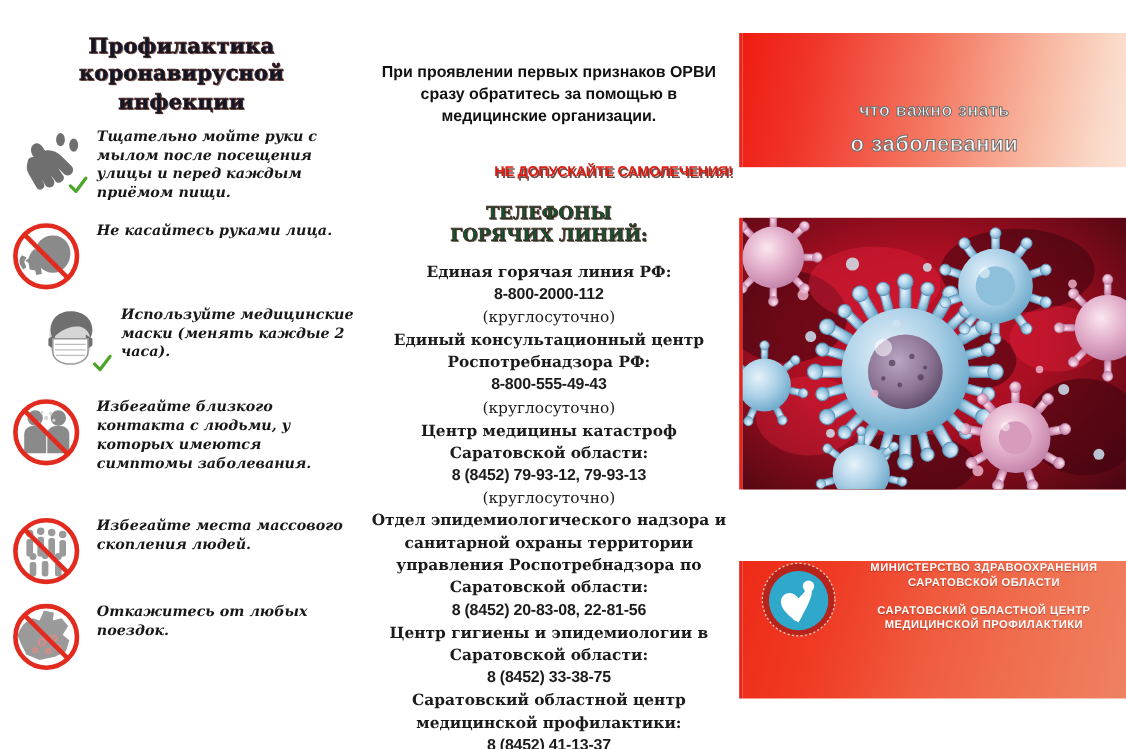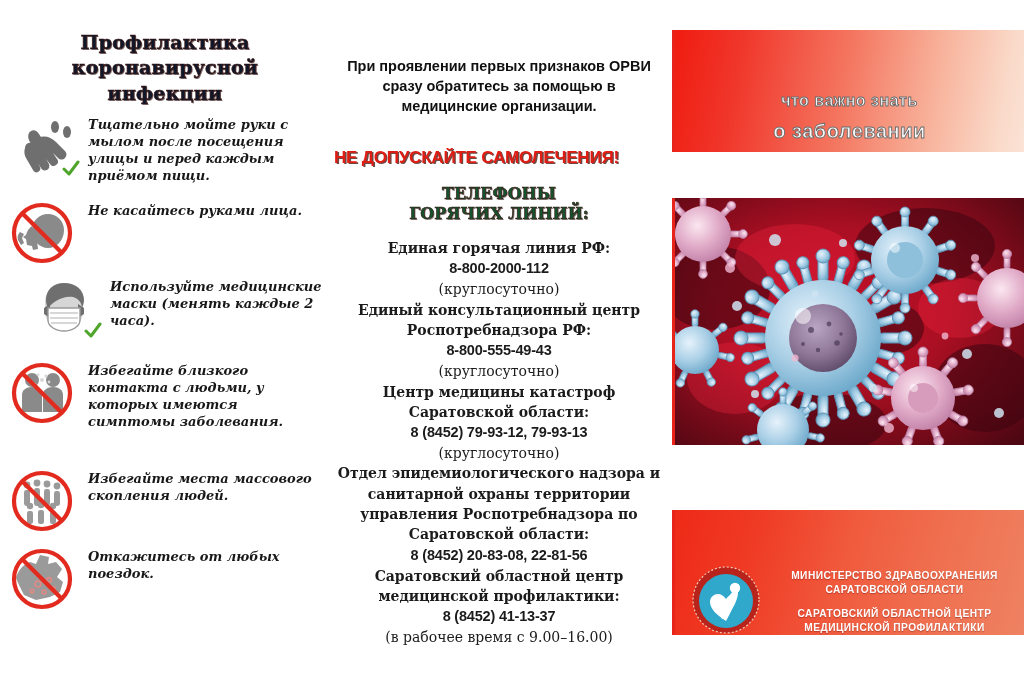--- a/index.html
+++ b/index.html
@@ -44,23 +44,23 @@
   }
 
   
   .col-mid{position:absolute;left:334px;top:0;width:330px;height:657px;margin-top:20px;}
   .mid-lead{
     position:absolute;left:0;top:36px;width:330px;text-align:center;
     font-family:"Liberation Sans", sans-serif;
     font-weight:bold;font-size:14.5px;line-height:1.38;color:#111;
   }
   .mid-warn{
-    position:absolute;left:0;top:128px;width:332px;text-align:left;
+    position:absolute;left:0;top:128px;width:332px;text-align:right;
     font-family:"Liberation Sans", sans-serif;
-    font-weight:bold;font-size:17px;letter-spacing:-.2px;
+    font-weight:bold;font-size:13px;letter-spacing:-.2px;
     color:#e01d13;
     text-shadow:1.4px 1.4px 0 rgba(60,14,10,.75);
   }
   .mid-hot{
     position:absolute;left:0;top:164px;width:330px;text-align:center;
     font-family:"DejaVu Serif", serif;
     font-weight:bold;font-size:16px;line-height:1.28;
     color:#14532d;
     -webkit-text-stroke:0.6px #3a1512;
     text-shadow:1px 1px 0 rgba(40,12,10,.5);
@@ -108,21 +108,21 @@
 
   .virus{
     position:absolute;left:0;top:198px;width:349px;height:247px;
     overflow:hidden;background:#8e0d16;
   }
   .virus svg{display:block;width:349px;height:247px;}
 
   .footer{
     position:absolute;left:0;top:510px;width:349px;height:125px;
     background:linear-gradient(105deg,#ee2a17 0%,#ef3a24 22%,#f05a3d 48%,#ef6f4f 72%,#ee8262 100%);
-    display:flex;align-items:flex-end;
+    display:flex;align-items:flex-start;
   }
   .footer-logo{
     position:relative;width:70px;height:70px;margin-left:16px;flex:0 0 70px;
   }
   .footer-txt{
     margin-left:14px;color:#ffffff;
     font-family:"Liberation Sans", sans-serif;
     font-weight:bold;font-size:10.2px;line-height:1.35;letter-spacing:.45px;
     text-align:center;flex:1 1 auto;padding-right:10px;
     text-shadow:0 1px 1px rgba(120,20,10,.45);
@@ -298,20 +298,24 @@
         <span class="lbl">Центр медицины катастроф Саратовской области:</span>
         <span class="num">8 (8452) 79-93-12, 79-93-13</span>
         <span class="note">(круглосуточно)</span>
       </div>
 
       <div>
         <span class="lbl">Отдел эпидемиологического надзора и санитарной охраны территории управления Роспотребнадзора по Саратовской области:</span>
         <span class="num">8 (8452) 20-83-08, 22-81-56</span>
       </div>
 
+      <div>
+        <span class="lbl">Центр гигиены и эпидемиологии в Саратовской области:</span>
+        <span class="num">8 (8452) 33-38-75</span>
+      </div>
 
       <div>
         <span class="lbl">Саратовский областной центр медицинской профилактики:</span>
         <span class="num">8 (8452) 41-13-37</span>
         <span class="note">(в рабочее время с 9.00–16.00)</span>
       </div>
     </div>
   </div>
 
   <div class="rule" style="left:672px;top:30px;height:122px;"></div>

